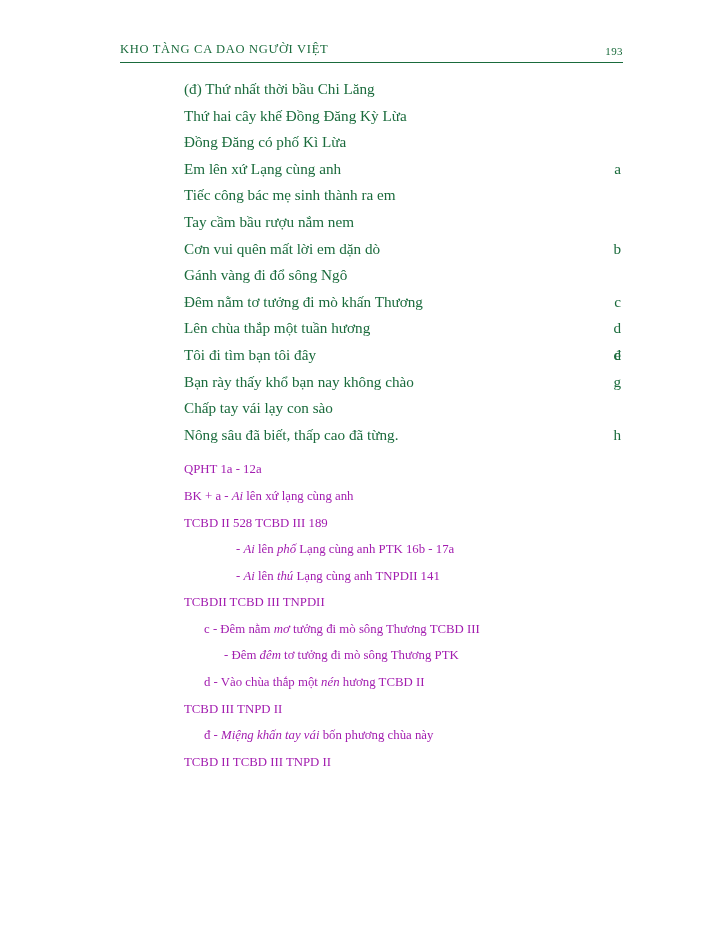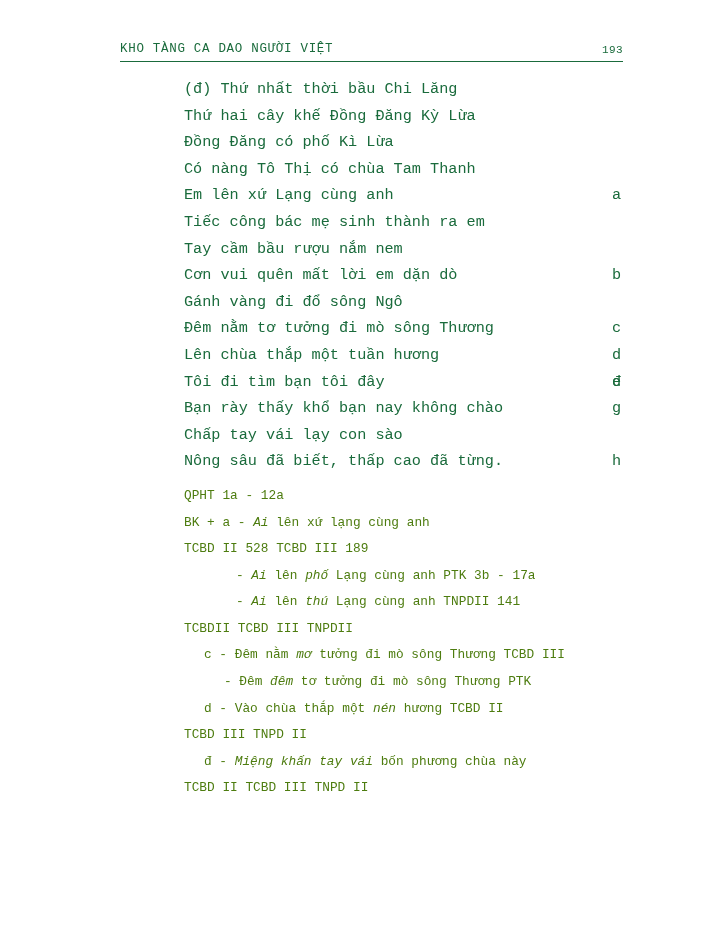--- a/index.html
+++ b/index.html
@@ -5,21 +5,21 @@
   html, body {
     margin: 0;
     padding: 0;
     background: #ffffff;
   }
   .page {
     position: relative;
     width: 723px;
     height: 890px;
     background: #ffffff;
-    font-family: Liberation Mono, monospace;
+    font-family: Liberation Serif, serif;
     color: #1a6b3c;
     overflow: hidden;
   }
   .header {
     position: absolute;
     left: 120px;
     top: 42px;
     width: 503px;
     display: flex;
     align-items: flex-end;
@@ -68,21 +68,21 @@
     font-size: 15.2px;
     color: #1a6b3c;
   }
   .notes {
     margin-top: 8px;
   }
   .note-line {
     position: relative;
     font-size: 12.8px;
     line-height: 26.6px;
-    color: #4d7c0f;
+    color: #a21caf;
     white-space: pre-wrap;
   }
   .note-line .it {
     font-style: italic;
   }
   .ind-0 { padding-left: 64px; }
   .ind-1 { padding-left: 84px; }
   .ind-2 { padding-left: 104px; }
   .ind-3 { padding-left: 116px; }
 </style>
@@ -94,39 +94,38 @@
   <div class="header">
     <div class="header-title">KHO TÀNG CA DAO NGƯỜI VIỆT</div>
     <div class="header-page">193</div>
   </div>
 
   <div class="body">
     <div class="verse-block" id="verse-block">
         <div class="verse-line"><span class="verse-text">(đ) Thứ nhất thời bầu Chi Lăng</span></div>
         <div class="verse-line"><span class="verse-text">Thứ hai cây khế Đồng Đăng Kỳ Lừa</span></div>
         <div class="verse-line"><span class="verse-text">Đồng Đăng có phố Kì Lừa</span></div>
-        <div class="verse-line"><span class="verse-text">Có nàng Tô Thị có chùa Tam Thanh</span></div>
         <div class="verse-line"><span class="verse-text">Em lên xứ Lạng cùng anh</span><span class="verse-mark">a</span></div>
         <div class="verse-line"><span class="verse-text">Tiếc công bác mẹ sinh thành ra em</span></div>
         <div class="verse-line"><span class="verse-text">Tay cầm bầu rượu nắm nem</span></div>
         <div class="verse-line"><span class="verse-text">Cơn vui quên mất lời em dặn dò</span><span class="verse-mark">b</span></div>
         <div class="verse-line"><span class="verse-text">Gánh vàng đi đổ sông Ngô</span></div>
-        <div class="verse-line"><span class="verse-text">Đêm nằm tơ tưởng đi mò sông Thương</span><span class="verse-mark">c</span></div>
+        <div class="verse-line"><span class="verse-text">Đêm nằm tơ tưởng đi mò khấn Thương</span><span class="verse-mark">c</span></div>
         <div class="verse-line"><span class="verse-text">Lên chùa thắp một tuần hương</span><span class="verse-mark">d</span></div>
         <div class="verse-line"><span class="verse-mark">đ</span></div>
         <div class="verse-line"><span class="verse-text">Tôi đi tìm bạn tôi đây</span><span class="verse-mark">e</span></div>
         <div class="verse-line"><span class="verse-text">Bạn rày thấy khổ bạn nay không chào</span><span class="verse-mark">g</span></div>
         <div class="verse-line"><span class="verse-text">Chấp tay vái lạy con sào</span></div>
         <div class="verse-line"><span class="verse-text">Nông sâu đã biết, thấp cao đã từng.</span><span class="verse-mark">h</span></div>
       </div>
     <div class="notes" id="notes-block">
         <div class="note-line ind-0"><span>QPHT 1a - 12a</span></div>
         <div class="note-line ind-0"><span>BK + a - </span><span class="it">Ai</span><span> lên xứ lạng cùng anh</span></div>
         <div class="note-line ind-0"><span>TCBD II 528 TCBD III 189</span></div>
-        <div class="note-line ind-3"><span>- </span><span class="it">Ai</span><span> lên </span><span class="it">phố</span><span> Lạng cùng anh PTK 3b - 17a</span></div>
+        <div class="note-line ind-3"><span>- </span><span class="it">Ai</span><span> lên </span><span class="it">phố</span><span> Lạng cùng anh PTK 16b - 17a</span></div>
         <div class="note-line ind-3"><span>- </span><span class="it">Ai</span><span> lên </span><span class="it">thú</span><span> Lạng cùng anh TNPDII 141</span></div>
         <div class="note-line ind-0"><span>TCBDII TCBD III TNPDII</span></div>
         <div class="note-line ind-1"><span>c - Đêm nằm </span><span class="it">mơ</span><span> tưởng đi mò sông Thương TCBD III</span></div>
         <div class="note-line ind-2"><span>- Đêm </span><span class="it">đêm</span><span> tơ tưởng đi mò sông Thương PTK</span></div>
         <div class="note-line ind-1"><span>d - Vào chùa thắp một </span><span class="it">nén</span><span> hương TCBD II</span></div>
         <div class="note-line ind-0"><span>TCBD III TNPD II</span></div>
         <div class="note-line ind-1"><span>đ - </span><span class="it">Miệng khấn tay vái</span><span> bốn phương chùa này</span></div>
         <div class="note-line ind-0"><span>TCBD II TCBD III TNPD II</span></div>
       </div>
   </div>

